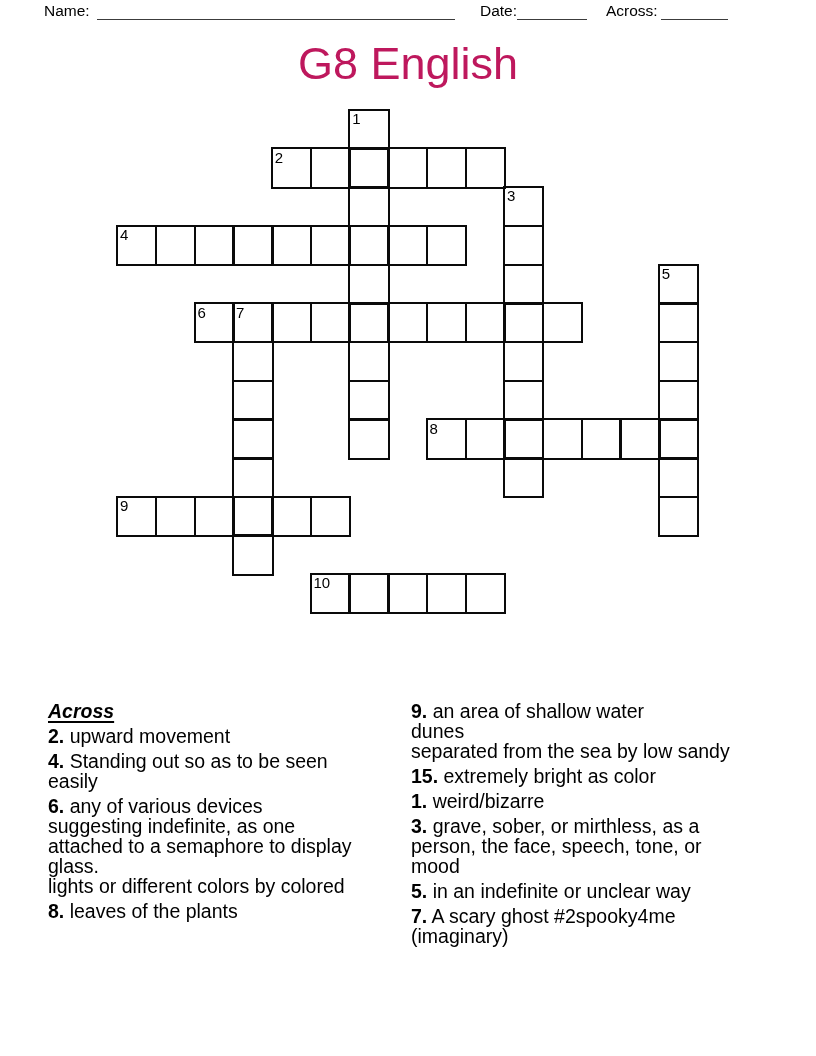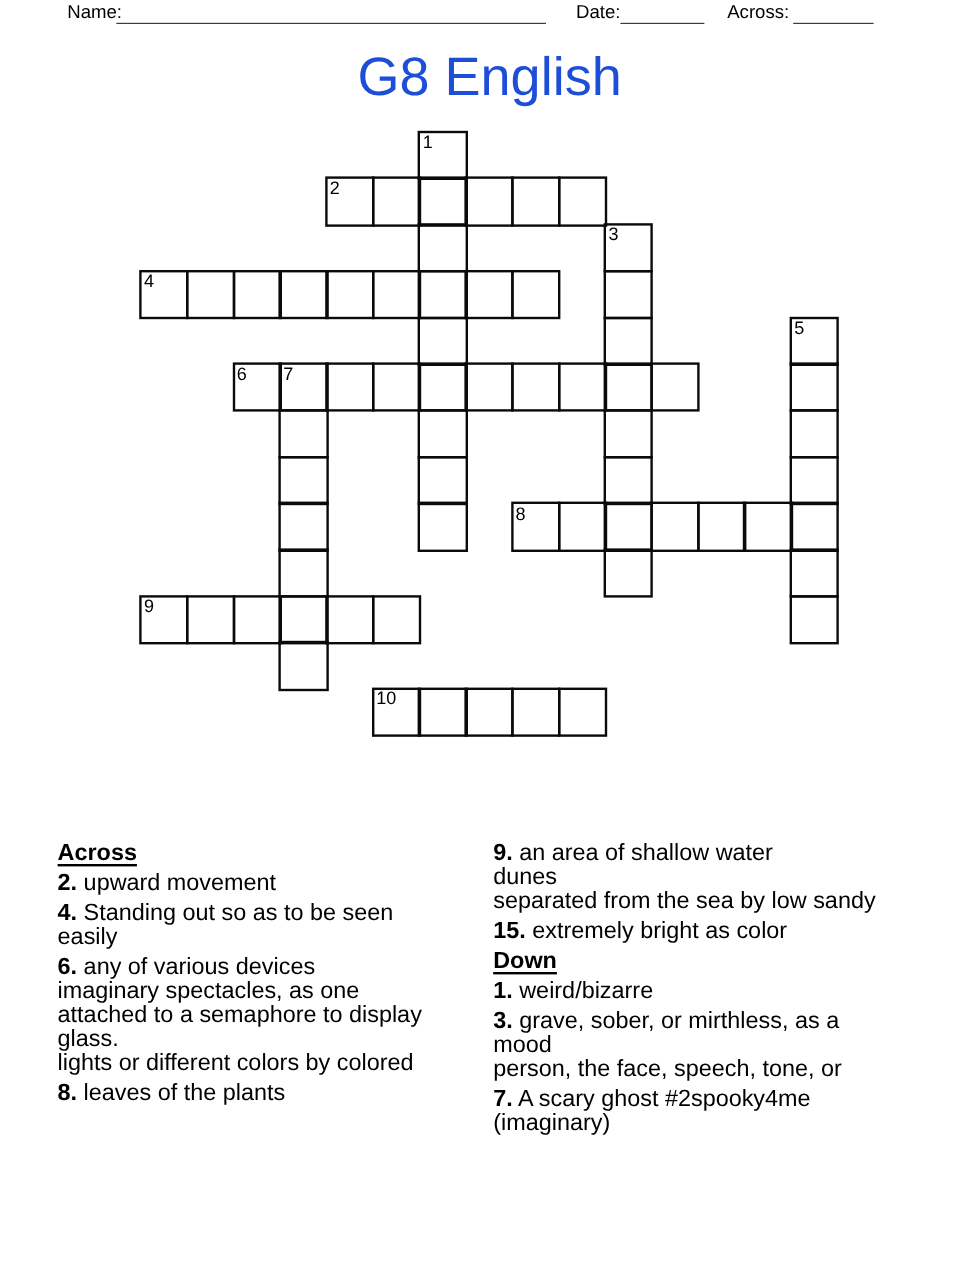--- a/index.html
+++ b/index.html
@@ -28,21 +28,21 @@
   }
   
   .title {
     position: absolute;
     top: 38px; left: 0;
     width: 816px;
     text-align: center;
     font-size: 45px;
     line-height: 52px;
     font-weight: 400;
-    color: #1d4ed8;
+    color: #be185d;
     letter-spacing: 0;
   }
   
   #grid-layer { position: absolute; left: 0; top: 0; width: 816px; height: 1056px; }
   .cell {
     position: absolute;
     box-sizing: border-box;
     border: 2.6px solid #0a0a0a;
     background: transparent;
     z-index: 1;
@@ -66,34 +66,35 @@
     font-size: 19.5px;
     line-height: 20px;
     font-weight: 700;
     margin-bottom: 5px;
     white-space: nowrap;
   }
   .clue-heading .hd {
     text-decoration: underline;
     text-decoration-thickness: 2px;
     text-underline-offset: 3px;
+    font-style: italic;
   }
   .clue { margin-bottom: 5px; }
   .clue-line {
     font-size: 19.5px;
     line-height: 20px;
     white-space: nowrap;
   }
   .clue-num { font-weight: 700; }
 </style>
 </head>
 <body>
 
 <div>
-  <span class="hdr-label" style="left:56px">Name:</span>
+  <span class="hdr-label" style="left:44px">Name:</span>
   <div class="blank-line" style="left:97px; width:358px"></div>
 
   <span class="hdr-label" style="left:480px">Date:</span>
   <div class="blank-line" style="left:517px; width:70px"></div>
 
   <span class="hdr-label" style="left:606px">Across:</span>
   <div class="blank-line" style="left:661px; width:67px"></div>
 </div>
 
 <div class="title">G8 English</div>
@@ -181,44 +182,46 @@
     <div class="clue-heading"><span class="hd">Across</span></div>
     <div class="clue">
       <div class="clue-line"><span class="clue-num">2.</span> upward movement</div>
     </div>
     <div class="clue">
       <div class="clue-line"><span class="clue-num">4.</span> Standing out so as to be seen</div>
       <div class="clue-line">easily</div>
     </div>
     <div class="clue">
       <div class="clue-line"><span class="clue-num">6.</span> any of various devices</div>
-      <div class="clue-line">imaginary spectacles, as one</div>
+      <div class="clue-line">suggesting indefinite, as one</div>
       <div class="clue-line">attached to a semaphore to display</div>
       <div class="clue-line">glass.</div>
       <div class="clue-line">lights or different colors by colored</div>
     </div>
     <div class="clue">
       <div class="clue-line"><span class="clue-num">8.</span> leaves of the plants</div>
     </div>
   </div>
 <div class="clue-col clue-col-right">
     <div class="clue">
       <div class="clue-line"><span class="clue-num">9.</span> an area of shallow water</div>
       <div class="clue-line">dunes</div>
       <div class="clue-line">separated from the sea by low sandy</div>
     </div>
     <div class="clue">
       <div class="clue-line"><span class="clue-num">15.</span> extremely bright as color</div>
     </div>
-    <div class="clue-heading"><span class="hd">Down</span></div>
     <div class="clue">
       <div class="clue-line"><span class="clue-num">1.</span> weird/bizarre</div>
     </div>
     <div class="clue">
       <div class="clue-line"><span class="clue-num">3.</span> grave, sober, or mirthless, as a</div>
+      <div class="clue-line">person, the face, speech, tone, or</div>
       <div class="clue-line">mood</div>
-      <div class="clue-line">person, the face, speech, tone, or</div>
+    </div>
+    <div class="clue">
+      <div class="clue-line"><span class="clue-num">5.</span> in an indefinite or unclear way</div>
     </div>
     <div class="clue">
       <div class="clue-line"><span class="clue-num">7.</span> A scary ghost #2spooky4me</div>
       <div class="clue-line">(imaginary)</div>
     </div>
   </div>
 
 </body></html>

